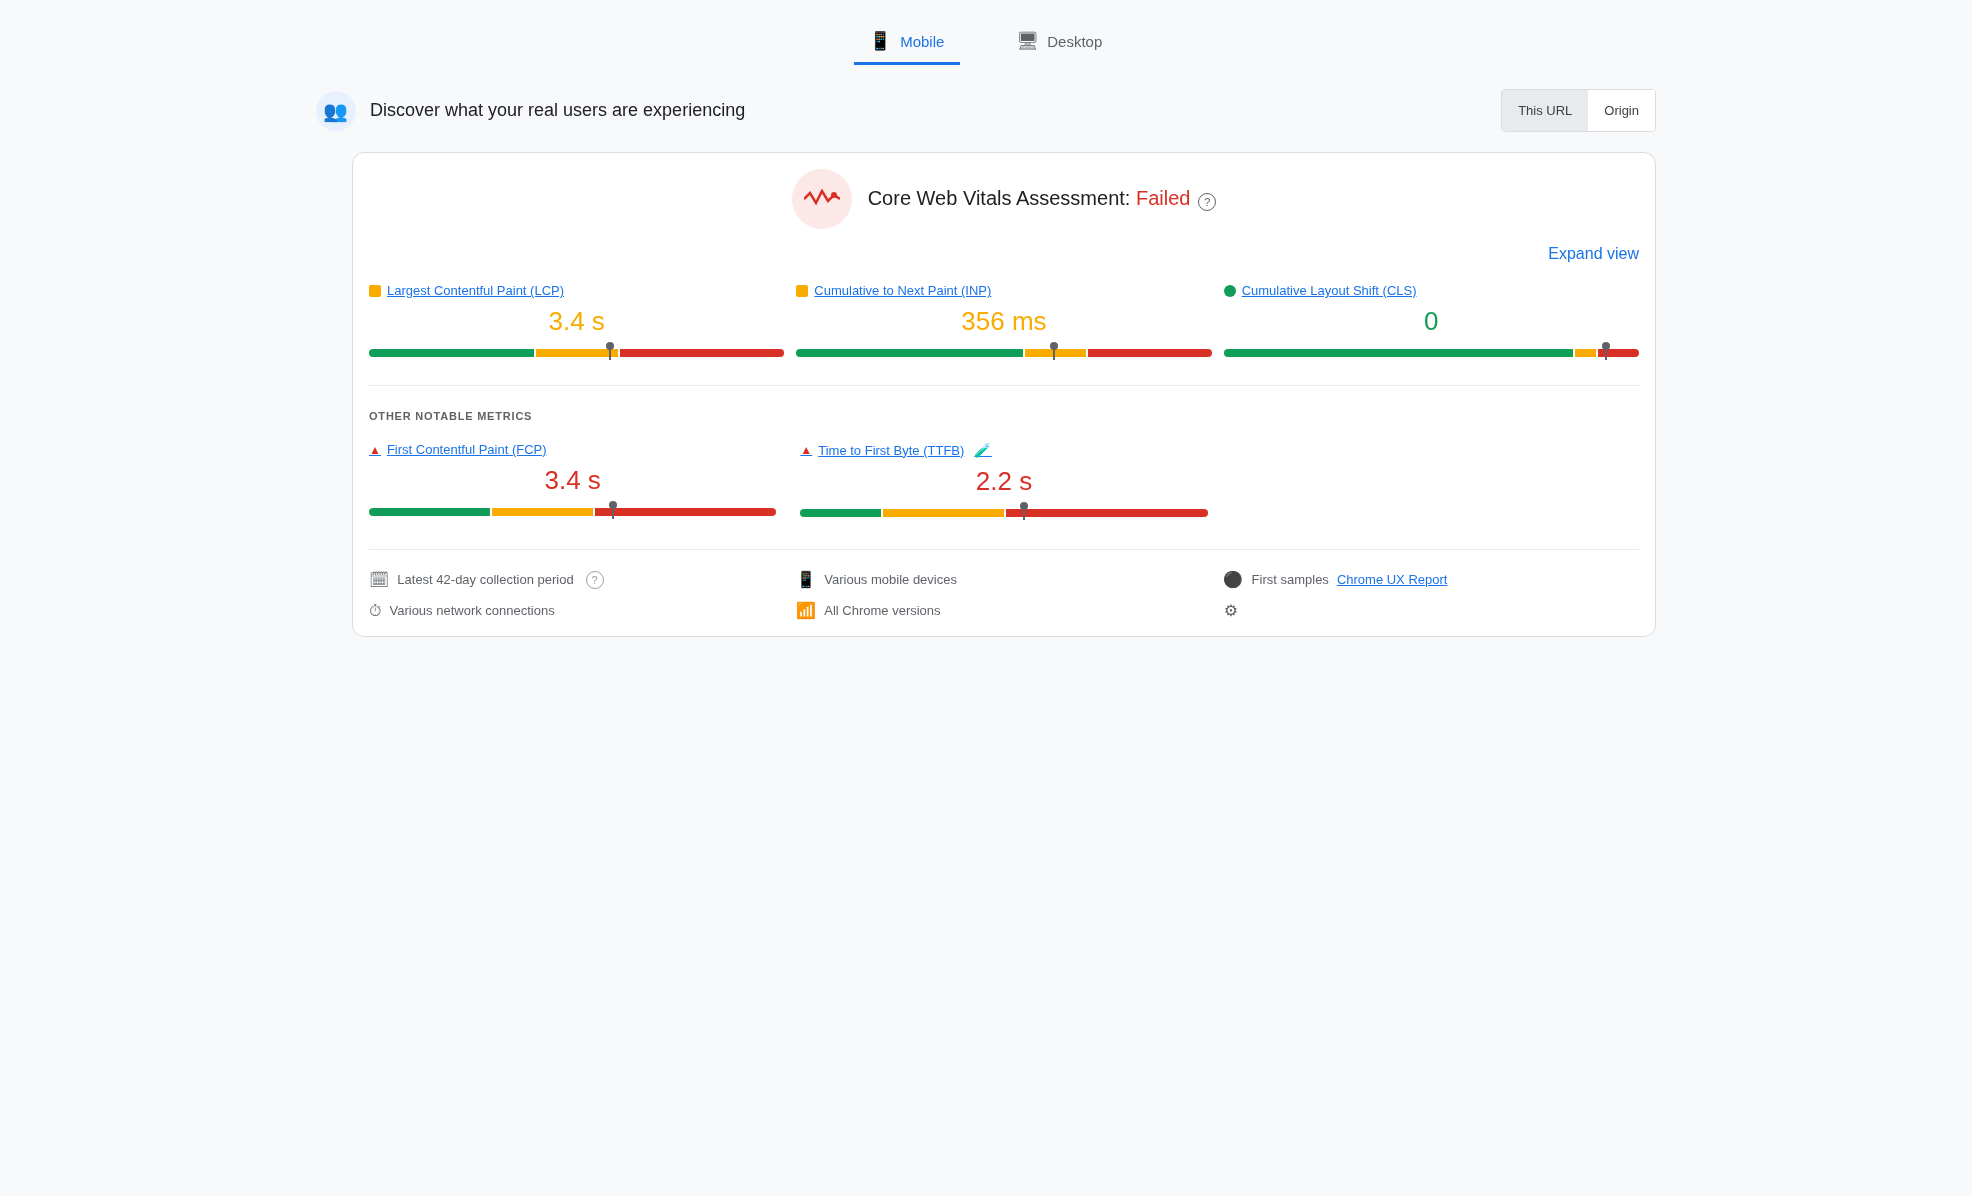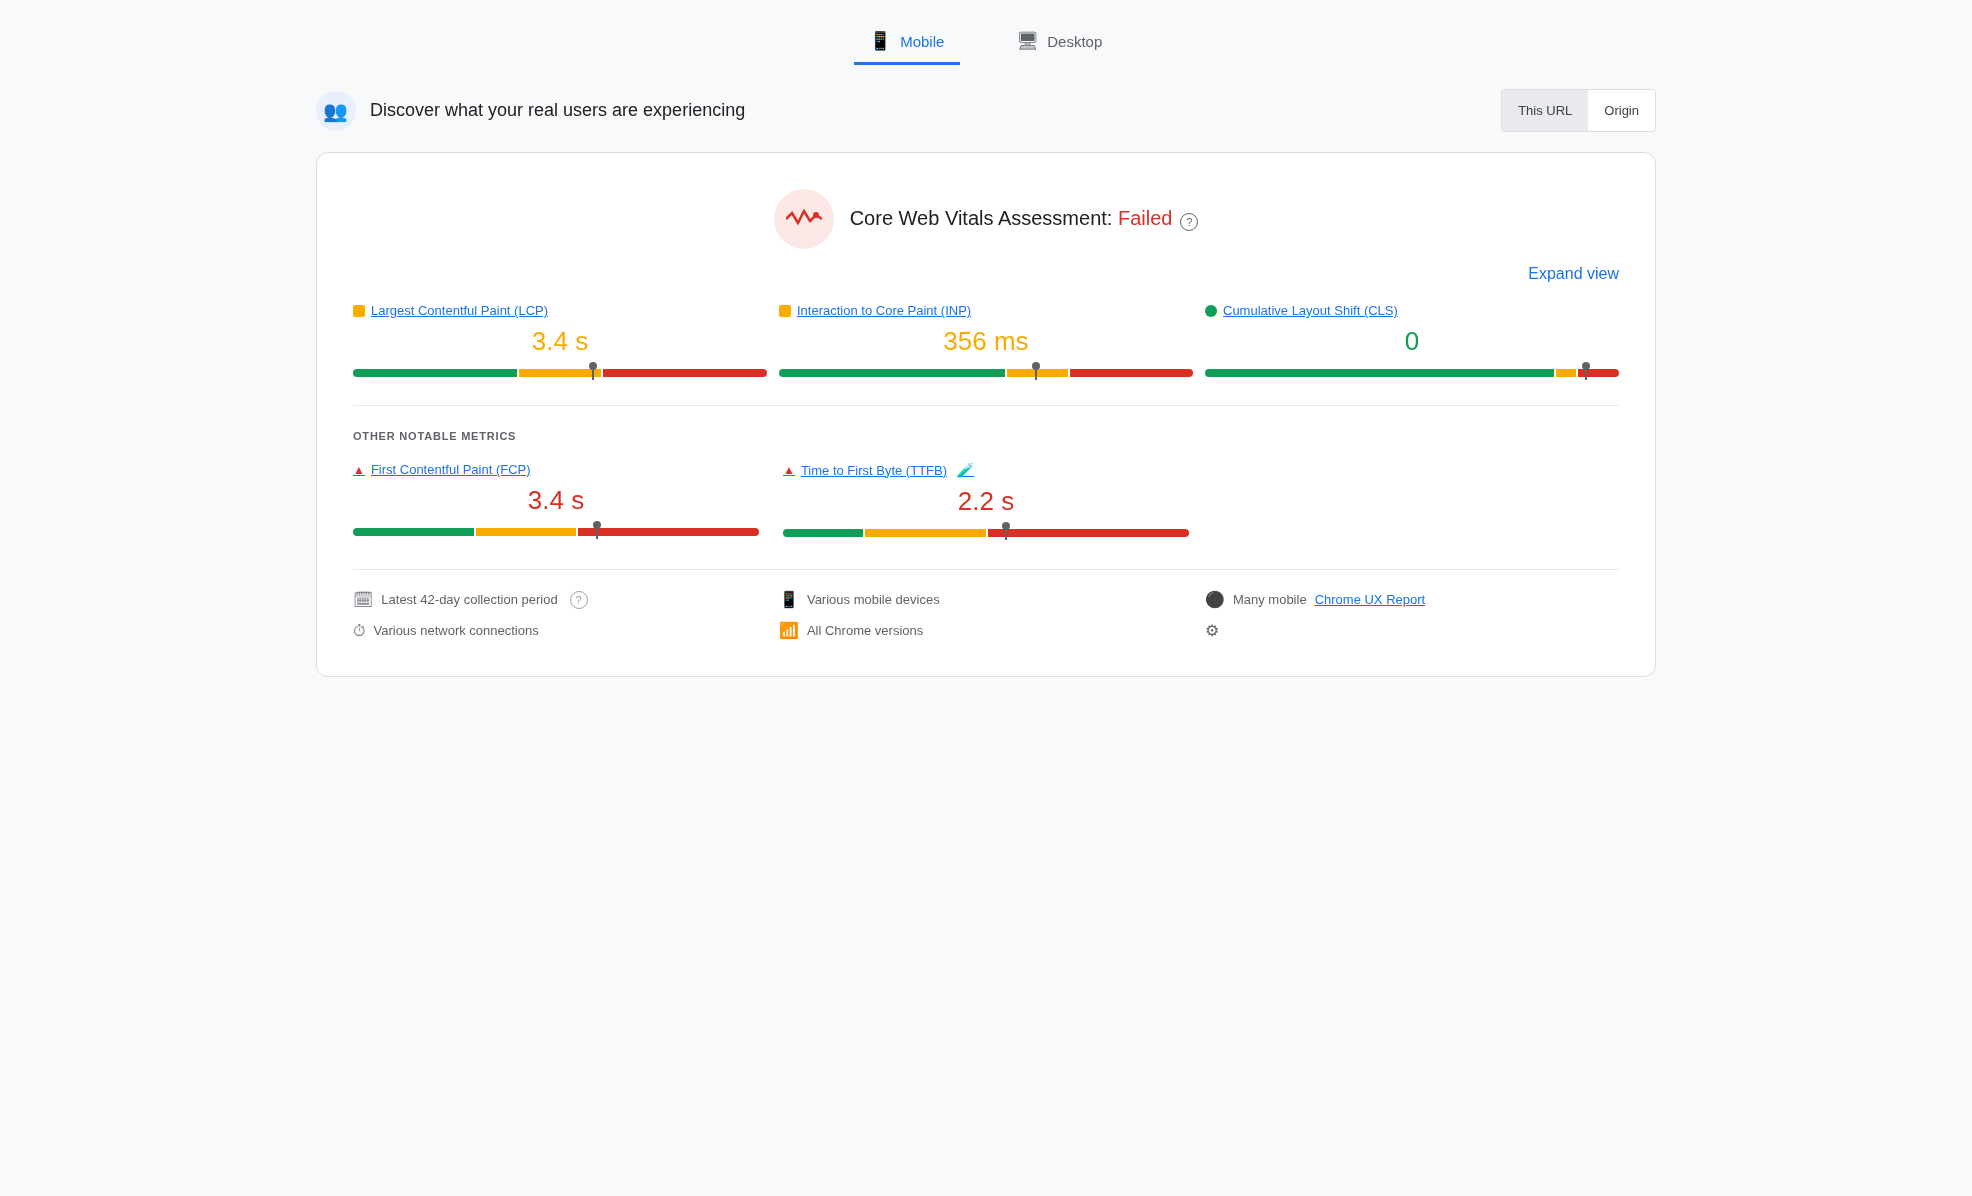--- a/index.html
+++ b/index.html
@@ -97,21 +97,22 @@
     .url-toggle-btn.active {
       background: #e8eaed;
       font-weight: 500;
     }
 
     
     .main-card {
       background: #fff;
       border: 1px solid #dadce0;
       border-radius: 12px;
-      padding: 36px;
+      padding: 16px;
+      margin-left: 36px;
     }
 
     
     .assessment-header {
       display: flex;
       align-items: center;
       justify-content: center;
       gap: 16px;
       margin-bottom: 16px;
     }
@@ -373,21 +374,21 @@
             <div class="bar-segment bar-orange" style="flex:20"></div>
             <div class="bar-segment bar-red" style="flex:40"></div>
           </div>
           <div class="progress-marker" style="left:58%"></div>
         </div>
       </div>
 
       <div class="metric-item">
         <div class="metric-label">
           <span class="metric-dot orange"></span>
-          <span>Interaction to Core Paint (INP)</span>
+          <span>Cumulative to Next Paint (INP)</span>
         </div>
         <div class="metric-value orange">356 ms</div>
         <div class="progress-bar-container">
           <div class="progress-bar-track">
             <div class="bar-segment bar-green" style="flex:55"></div>
             <div class="bar-segment bar-orange" style="flex:15"></div>
             <div class="bar-segment bar-red" style="flex:30"></div>
           </div>
           <div class="progress-marker" style="left:62%"></div>
         </div>
@@ -459,21 +460,21 @@
         <span class="footer-icon">🗓</span>
         <span>Latest 42-day collection period</span>
         <span class="help-icon" style="border-color:#9aa0a6;color:#9aa0a6;">?</span>
       </div>
       <div class="footer-item">
         <span class="footer-icon">📱</span>
         <span>Various mobile devices</span>
       </div>
       <div class="footer-item">
         <span class="footer-icon">⚫</span>
-        <span>Many mobile </span>
+        <span>First samples </span>
         <a class="footer-link">Chrome UX Report</a>
       </div>
       <div class="footer-item">
         <span class="footer-icon">⏱</span>
         <span>Various network connections</span>
       </div>
       <div class="footer-item">
         <span class="footer-icon">📶</span>
         <span>All Chrome versions</span>
       </div>

